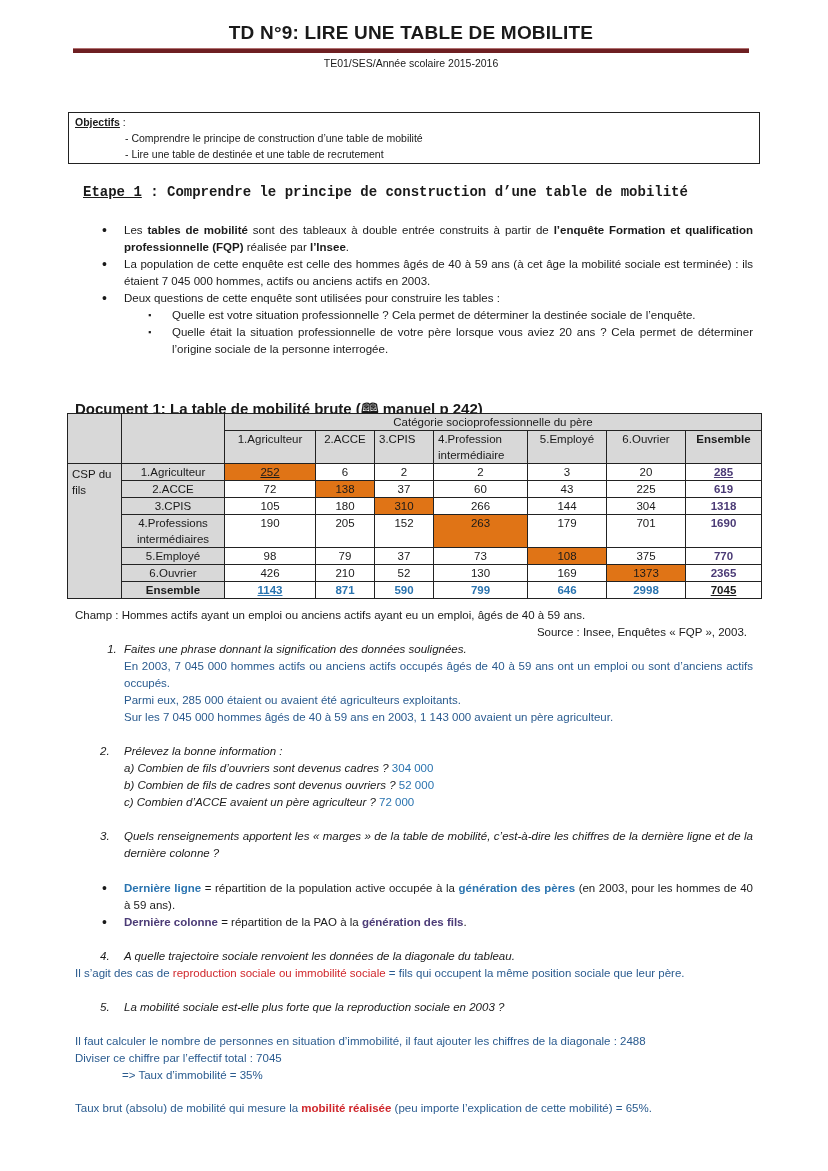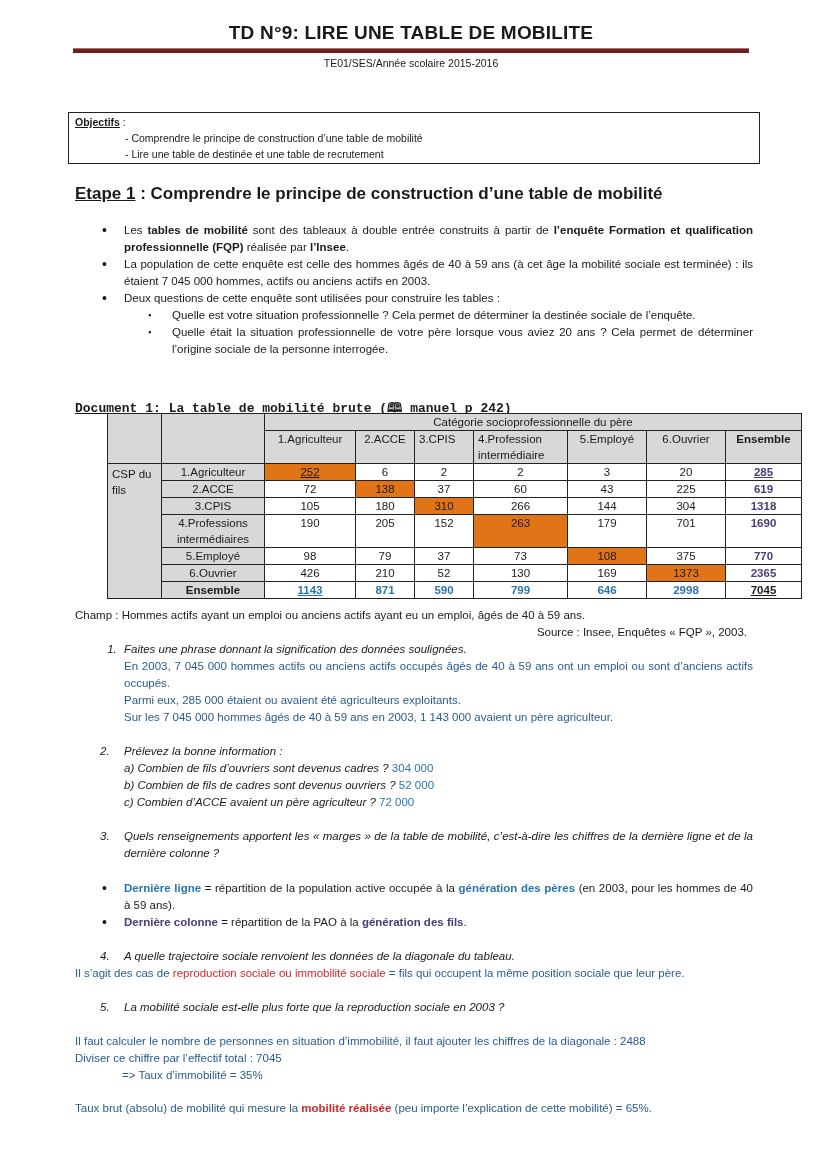--- a/index.html
+++ b/index.html
@@ -4,31 +4,31 @@
 <style>
   html,body{margin:0;padding:0;background:#fff;}
   body{width:828px;height:1171px;position:relative;font-family:"Liberation Sans",sans-serif;color:#1a1a1a;font-size:12px;overflow:hidden;}
   .page{position:absolute;left:0;top:0;width:822px;height:1171px;}
   .title{position:absolute;left:0;right:0;top:22px;text-align:center;font-weight:bold;font-size:19px;letter-spacing:0.2px;}
   .title-rule{position:absolute;left:73px;right:73px;top:48px;height:4px;background:#6e1f22;border-top:1px solid #b07070;}
   .subtitle{position:absolute;left:0;right:0;top:57px;text-align:center;font-size:10.5px;}
   .obj-box{position:absolute;left:68px;top:112px;width:692px;height:52px;border:1px solid #222;box-sizing:border-box;padding:1px 6px;font-size:10.5px;line-height:16px;}
   .obj-box .lbl{font-weight:bold;text-decoration:underline;}
   .obj-box .item{padding-left:50px;}
-  .etape{position:absolute;left:75px;top:184px;font-size:17px;font-weight:bold;}
+  .etape{position:absolute;left:83px;top:184px;font-size:14px;font-weight:bold;font-family:Liberation Mono, monospace;}
   .etape u{font-weight:bold;}
   ul.bul{position:absolute;left:100px;top:222px;width:653px;margin:0;padding:0;list-style:none;font-size:11.5px;line-height:17px;text-align:justify;}
   ul.bul li{position:relative;padding-left:24px;margin-bottom:0px;}
   ul.bul li:before{content:"•";position:absolute;left:2px;top:0;font-size:14px;}
   ul.sub{list-style:none;margin:0;padding:0;}
   ul.sub li{padding-left:24px;position:relative;margin-left:24px;}
   ul.sub li:before{content:"▪";position:absolute;left:0;top:0;font-size:9px;}
-  .doc-title{position:absolute;left:75px;top:398px;font-size:13px;font-weight:bold;font-family:Liberation Mono, monospace;}
+  .doc-title{position:absolute;left:75px;top:398px;font-size:15px;font-weight:bold;}
   .doc-title u{font-weight:bold;}
-  table.mob{position:absolute;left:67px;top:413px;border-collapse:collapse;font-size:11.5px;margin-left:40px;}
+  table.mob{position:absolute;left:67px;top:413px;border-collapse:collapse;font-size:11.5px;}
   table.mob td{border:1px solid #222;text-align:center;height:16px;padding:0 4px;line-height:16px;}
   .g{background:#d8d8d8;}
   .o{background:#e07416;}
   .blue{color:#2a74b0;font-weight:bold;}
   .purple{color:#4b3b76;font-weight:bold;}
   .ul{text-decoration:underline;}
   .champ{position:absolute;left:75px;top:609px;font-size:11.5px;}
   .source{position:absolute;right:75px;top:626px;font-size:11.5px;}
   .q{position:absolute;font-size:11.5px;font-style:italic;line-height:17px;}
   .q .num{display:inline-block;width:24px;}

